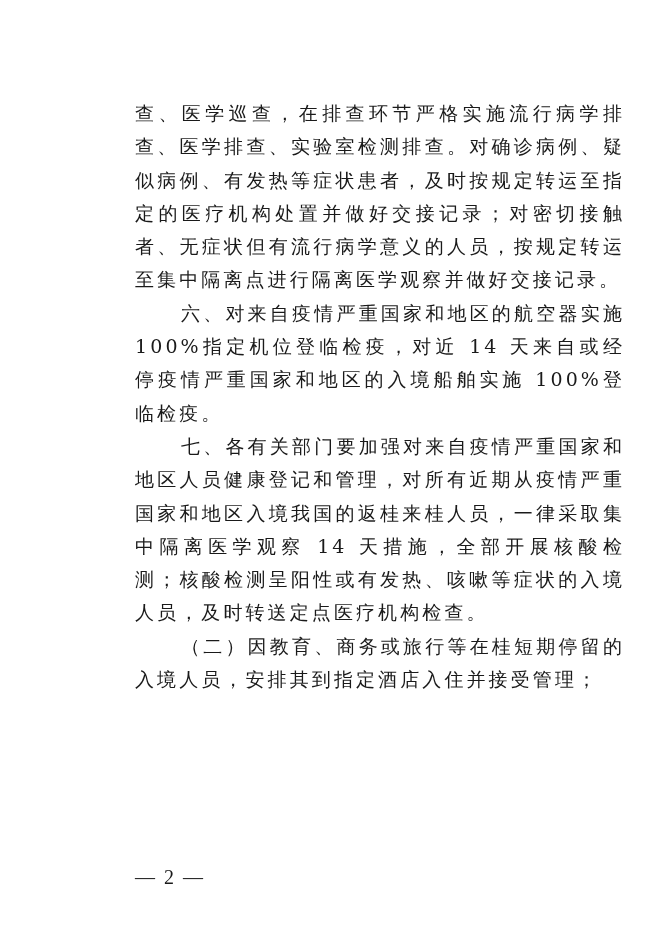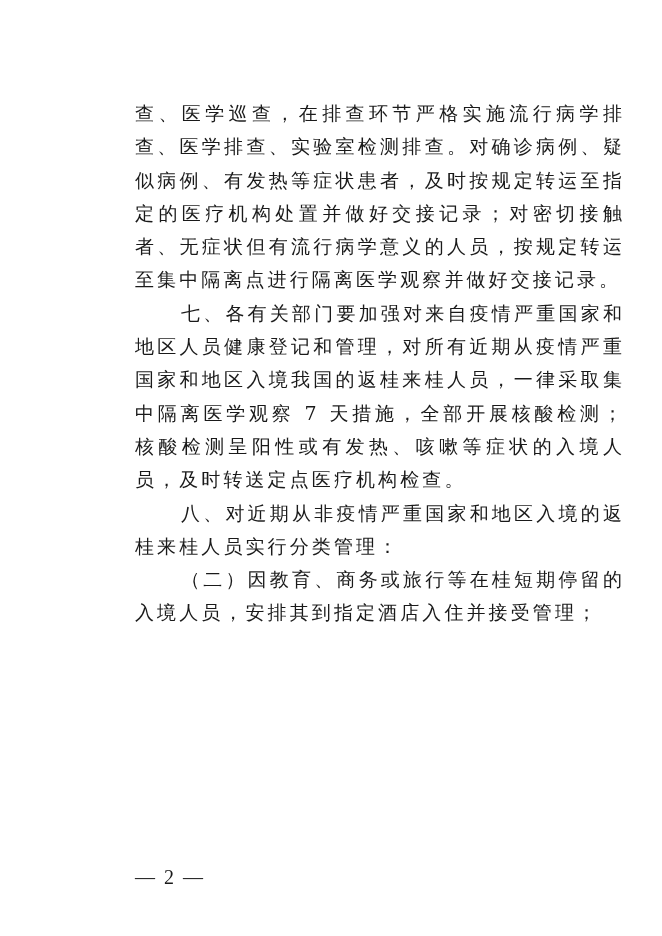--- a/index.html
+++ b/index.html
@@ -20,19 +20,19 @@
     font-family: "Liberation Serif", serif; font-size: 20px; color: #1a1a1a;
     letter-spacing: 2px;
   }
 </style>
 </head>
 <body>
 
 <div class="page">
   <div class="body-text">
     <p class="para">查、医学巡查，在排查环节严格实施流行病学排查、医学排查、实验室检测排查。对确诊病例、疑似病例、有发热等症状患者，及时按规定转运至指定的医疗机构处置并做好交接记录；对密切接触者、无症状但有流行病学意义的人员，按规定转运至集中隔离点进行隔离医学观察并做好交接记录。</p>
-    <p class="para indent">七、各有关部门要加强对来自疫情严重国家和地区人员健康登记和管理，对所有近期从疫情严重国家和地区入境我国的返桂来桂人员，一律采取集中隔离医学观察 7 天措施，全部开展核酸检测；核酸检测呈阳性或有发热、咳嗽等症状的入境人员，及时转送定点医疗机构检查。</p>
-    <p class="para indent">八、对近期从非疫情严重国家和地区入境的返桂来桂人员实行分类管理：</p>
+    <p class="para indent">六、对来自疫情严重国家和地区的航空器实施 100%指定机位登临检疫，对近 14 天来自或经停疫情严重国家和地区的入境船舶实施 100%登临检疫。</p>
+    <p class="para indent">七、各有关部门要加强对来自疫情严重国家和地区人员健康登记和管理，对所有近期从疫情严重国家和地区入境我国的返桂来桂人员，一律采取集中隔离医学观察 14 天措施，全部开展核酸检测；核酸检测呈阳性或有发热、咳嗽等症状的入境人员，及时转送定点医疗机构检查。</p>
     <p class="para indent">（二）因教育、商务或旅行等在桂短期停留的入境人员，安排其到指定酒店入住并接受管理；</p>
 
   </div>
   <div class="page-number">— 2 —</div>
 </div>
 
 </body></html>

